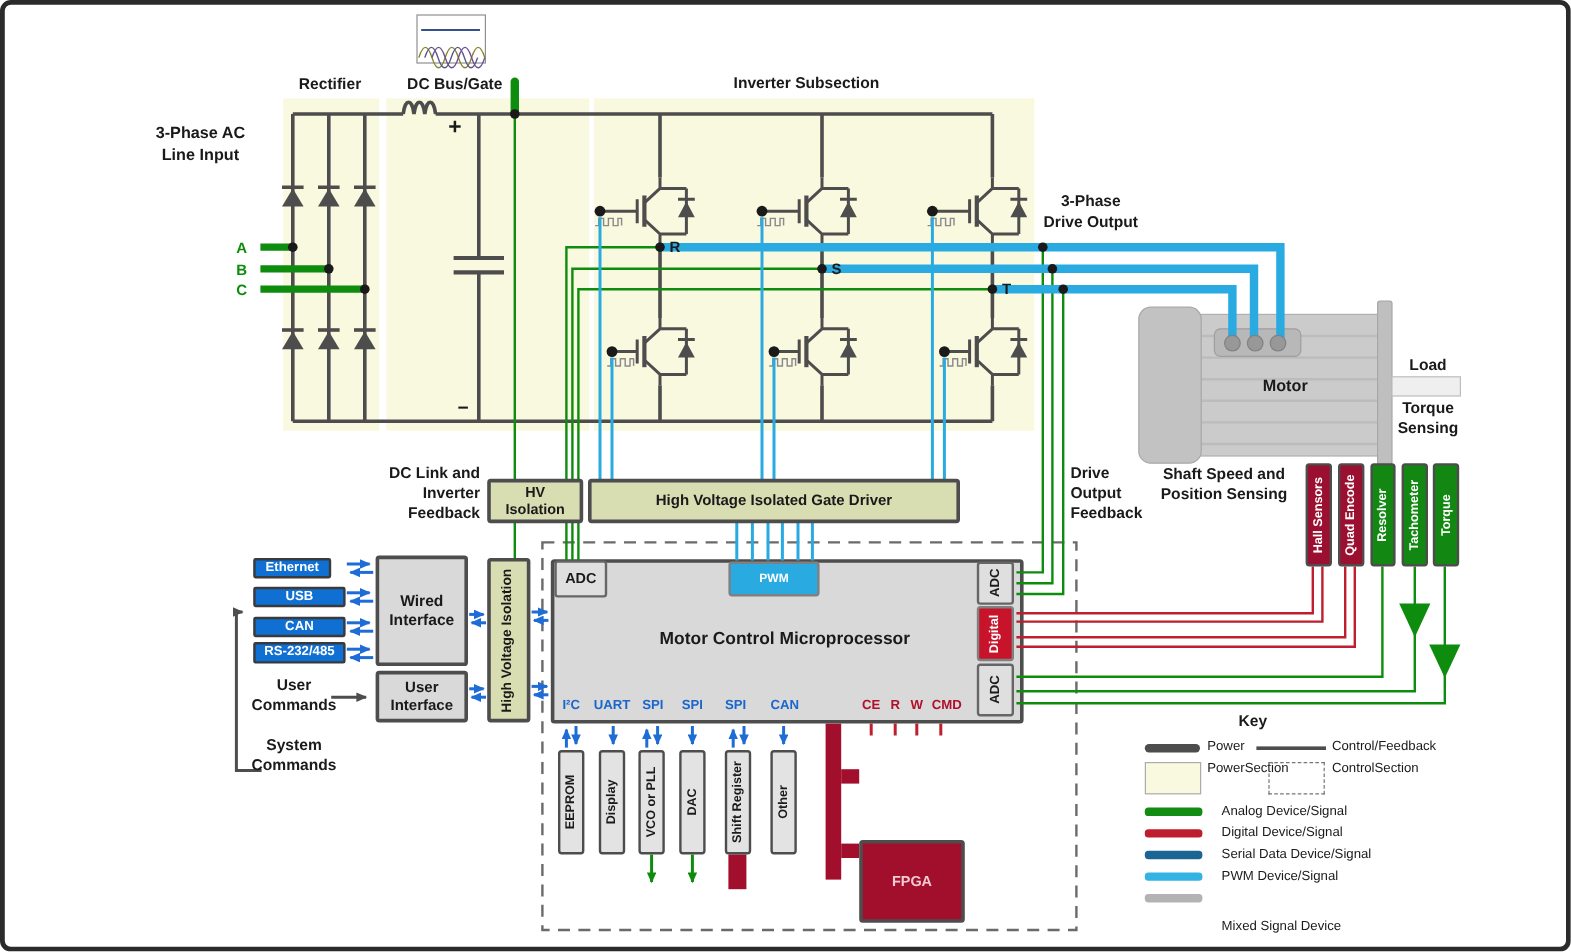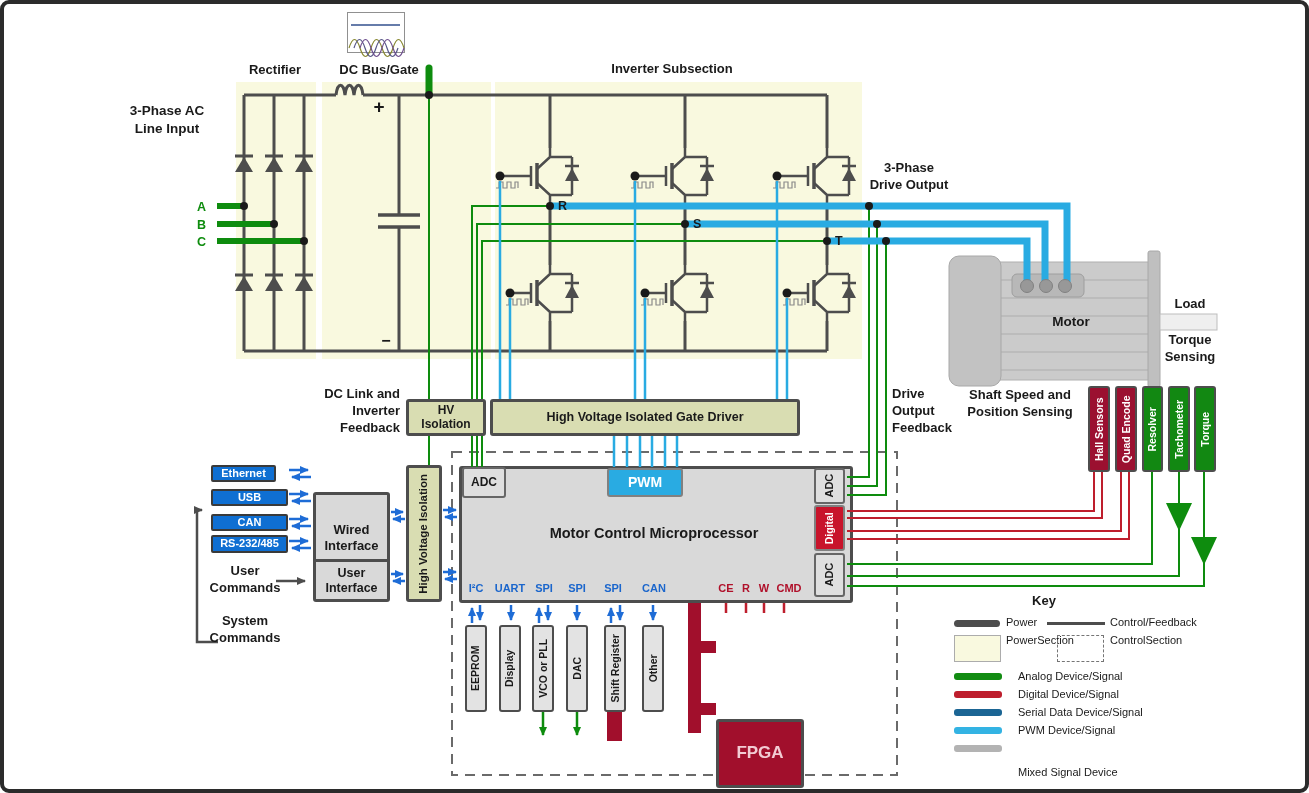--- a/index.html
+++ b/index.html
@@ -196,21 +196,21 @@
   <div class="abs blk port z6" style="left:207px;top:485px;width:77px;height:17px;">
       <span>USB</span>
     </div>
   <div class="abs blk port z6" style="left:207px;top:510px;width:77px;height:17px;">
       <span>CAN</span>
     </div>
   <div class="abs blk port z6" style="left:207px;top:531px;width:77px;height:18px;">
       <span>RS-232/485</span>
     </div>
 
-  <div class="abs blk z6" style="left:309px;top:459px;width:77px;height:92px;font-size:13px;margin-top:29px;">
+  <div class="abs blk z6" style="left:309px;top:459px;width:77px;height:92px;font-size:13px;">
     <span class="ln">Wired</span>
     <span class="ln">Interface</span>
   </div>
   <div class="abs blk z6" style="left:309px;top:555px;width:77px;height:43px;font-size:12.5px;">
     <span class="ln">User</span>
     <span class="ln">Interface</span>
   </div>
 
   <div class="abs blk olive z6" style="left:402px;top:395px;width:80px;height:37px;font-size:12px;line-height:1.15;">
     <span class="ln">HV</span>
@@ -223,21 +223,21 @@
     <span class="vtext" style="font-size:11.5px;text-align:center;">
       <span class="ln">High Voltage</span>
       <span class="ln">Isolation</span>
     </span>
   </div>
 
   <div class="abs lbl z6" style="left:495px;top:520px;width:310px;font-size:14.5px;"><span>Motor Control Microprocessor</span></div>
   <div class="abs blk z6" style="left:458px;top:463px;width:44px;height:31px;font-size:12px;background:#DFDFDF;border-width:2.5px;border-color:#666;">
       <span>ADC</span>
     </div>
-  <div class="abs blk z6" style="left:603px;top:464px;width:76px;height:29px;background:#29ABE2;color:#fff;font-size:14px;border-width:2.5px;border-color:#808080;">
+  <div class="abs blk z6" style="left:603px;top:464px;width:76px;height:29px;background:#29ABE2;color:#fff;font-size:10px;border-width:2.5px;border-color:#808080;">
       <span>PWM</span>
     </div>
   <div class="abs blk z6" style="left:810px;top:464px;width:31px;height:36px;background:#DFDFDF;border-width:2.5px;border-color:#666;">
       <span class="vtext" style="font-size:11px;">ADC</span>
     </div>
   <div class="abs blk z6" style="left:810px;top:501px;width:31px;height:46px;background:#C8142B;color:#fff;border-width:2.5px;border-color:#808080;">
       <span class="vtext" style="font-size:10.5px;">Digital</span>
     </div>
   <div class="abs blk z6" style="left:810px;top:549px;width:31px;height:44px;background:#DFDFDF;border-width:2.5px;border-color:#666;">
       <span class="vtext" style="font-size:11px;">ADC</span>
@@ -271,21 +271,21 @@
   <div class="abs blk periph z6" style="left:562px;top:621px;width:22px;height:87px;">
       <span class="vtext" style="font-size:10.5px;">DAC</span>
     </div>
   <div class="abs blk periph z6" style="left:600px;top:621px;width:22px;height:87px;">
       <span class="vtext" style="font-size:10.5px;">Shift Register</span>
     </div>
   <div class="abs blk periph z6" style="left:638px;top:621px;width:22px;height:87px;">
       <span class="vtext" style="font-size:10.5px;">Other</span>
     </div>
 
-  <div class="abs blk redblk z6" style="left:712px;top:715px;width:88px;height:69px;font-size:17px;">
+  <div class="abs blk redblk z6" style="left:712px;top:696px;width:88px;height:69px;font-size:12px;">
       <span>FPGA</span>
     </div>
 
   <div class="abs lbl z6" style="left:88px;top:98px;width:150px;font-size:13.5px;">
     <span class="ln">3-Phase AC</span>
       <span class="ln">Line Input</span>
   </div>
   <div class="abs lbl z6" style="left:226px;top:58px;width:90px;"><span>Rectifier</span></div>
   <div class="abs lbl z6" style="left:328px;top:58px;width:94px;"><span>DC Bus/Gate</span></div>
   <div class="abs lbl z6" style="left:592px;top:57px;width:152px;"><span>Inverter Subsection</span></div>

